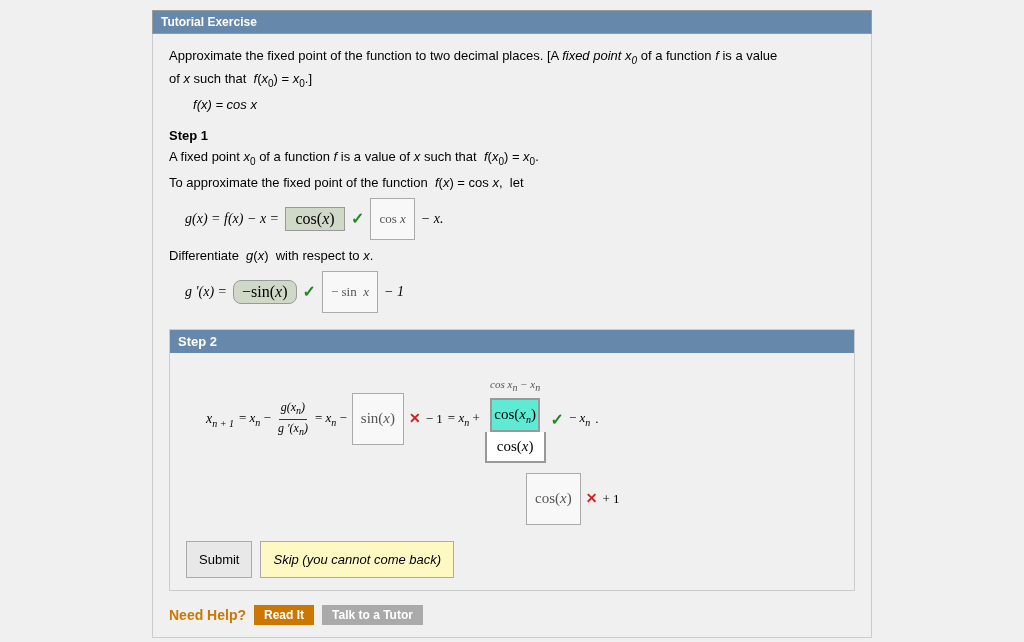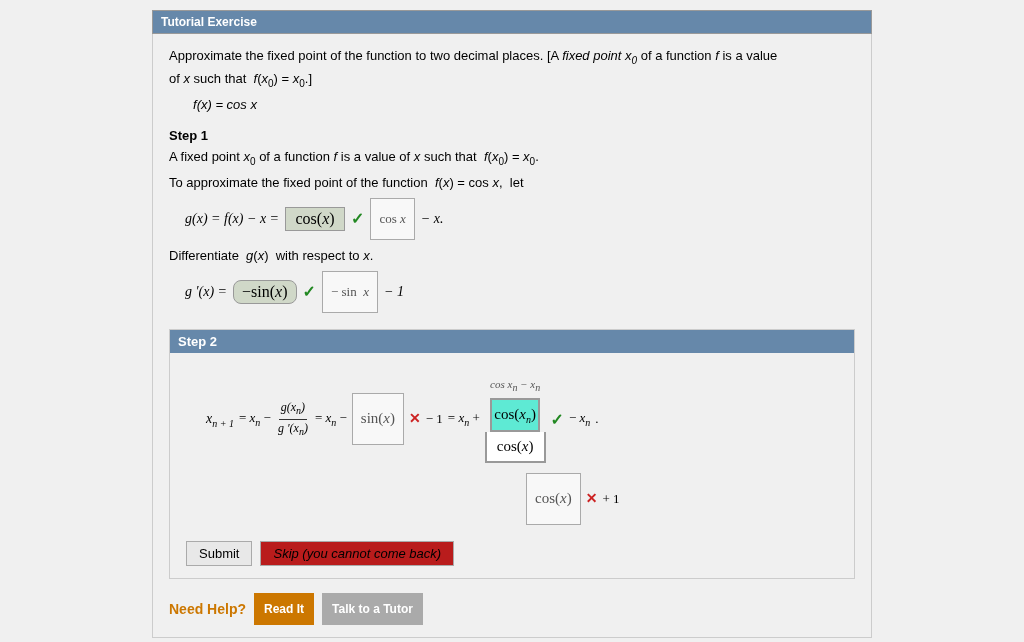--- a/index.html
+++ b/index.html
@@ -138,42 +138,42 @@
     }
     .submit-btn {
       border: 1px solid #aaa;
       background: #e8e8e8;
       padding: 4px 12px;
       font-size: 13px;
       cursor: pointer;
     }
     .skip-btn {
       border: 1px solid #aaa;
-      background: #b91c1c;
-      padding: 4px 12px;
+      background: #fef9c3;
+      padding: 10px 12px;
       font-size: 13px;
       cursor: pointer;
       font-style: italic;
     }
 
     
     .need-help {
       margin-top: 14px;
       display: flex;
       align-items: center;
       gap: 8px;
       font-size: 14px;
       font-weight: bold;
       color: #cc7700;
     }
     .help-btn {
       background: #cc7700;
       color: white;
       border: none;
-      padding: 9px 10px;
+      padding: 3px 10px;
       font-size: 12px;
       cursor: pointer;
       font-weight: bold;
     }
     .help-btn.tutor {
       background: #aaaaaa;
     }
 
     
     .para { margin-bottom: 8px; font-size: 13px; }

